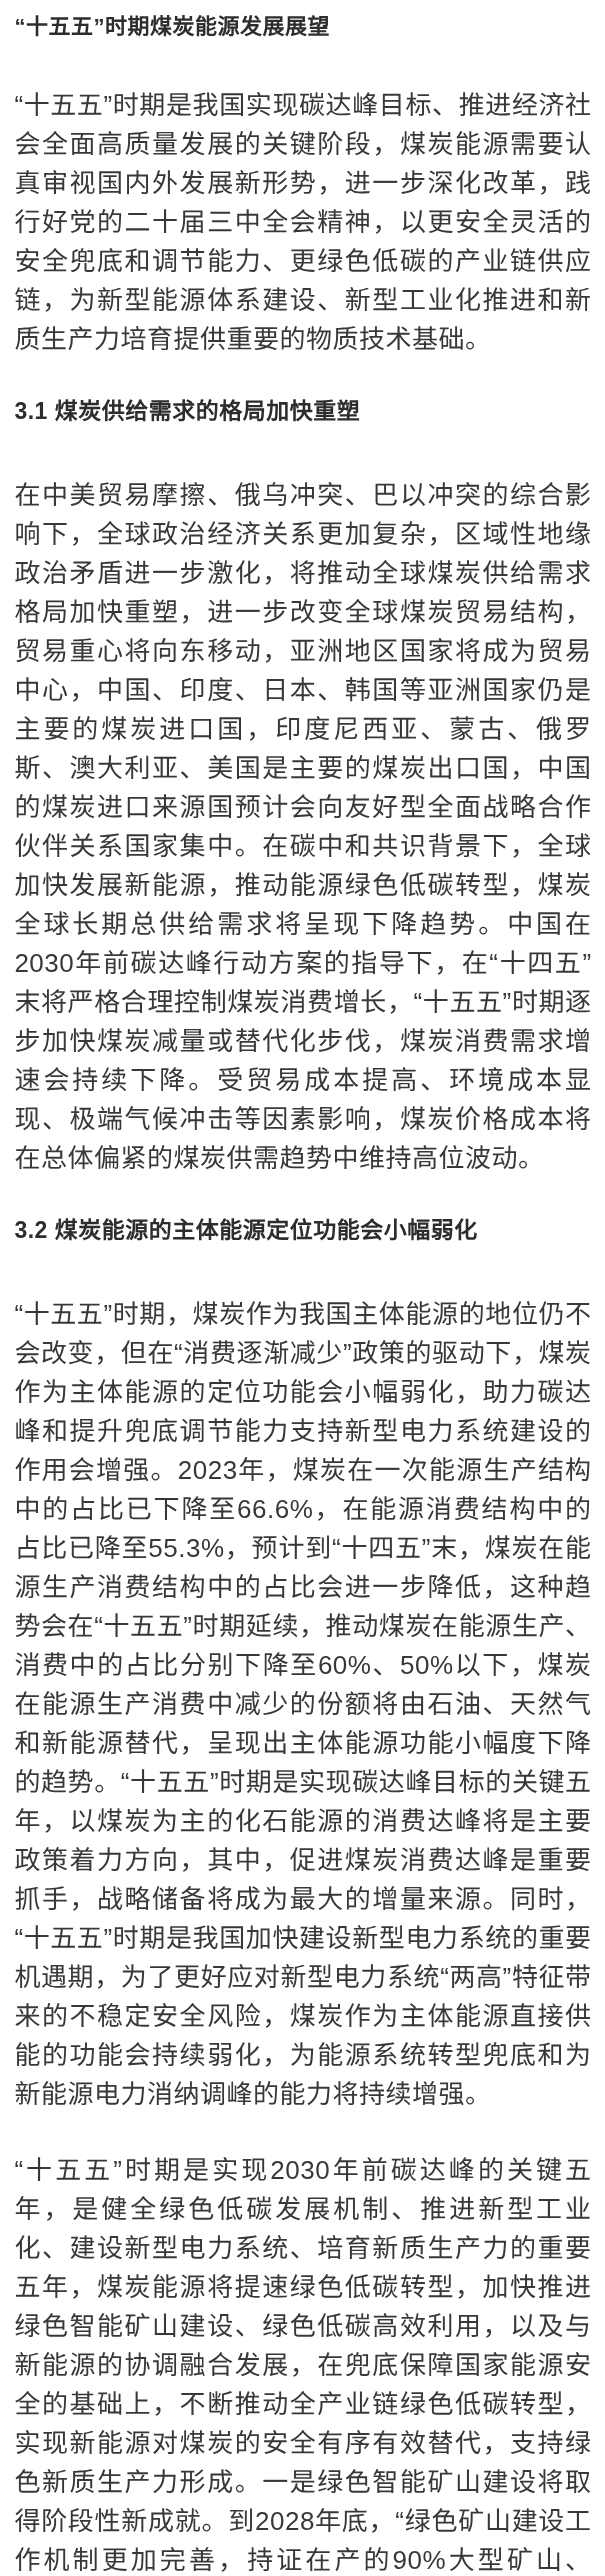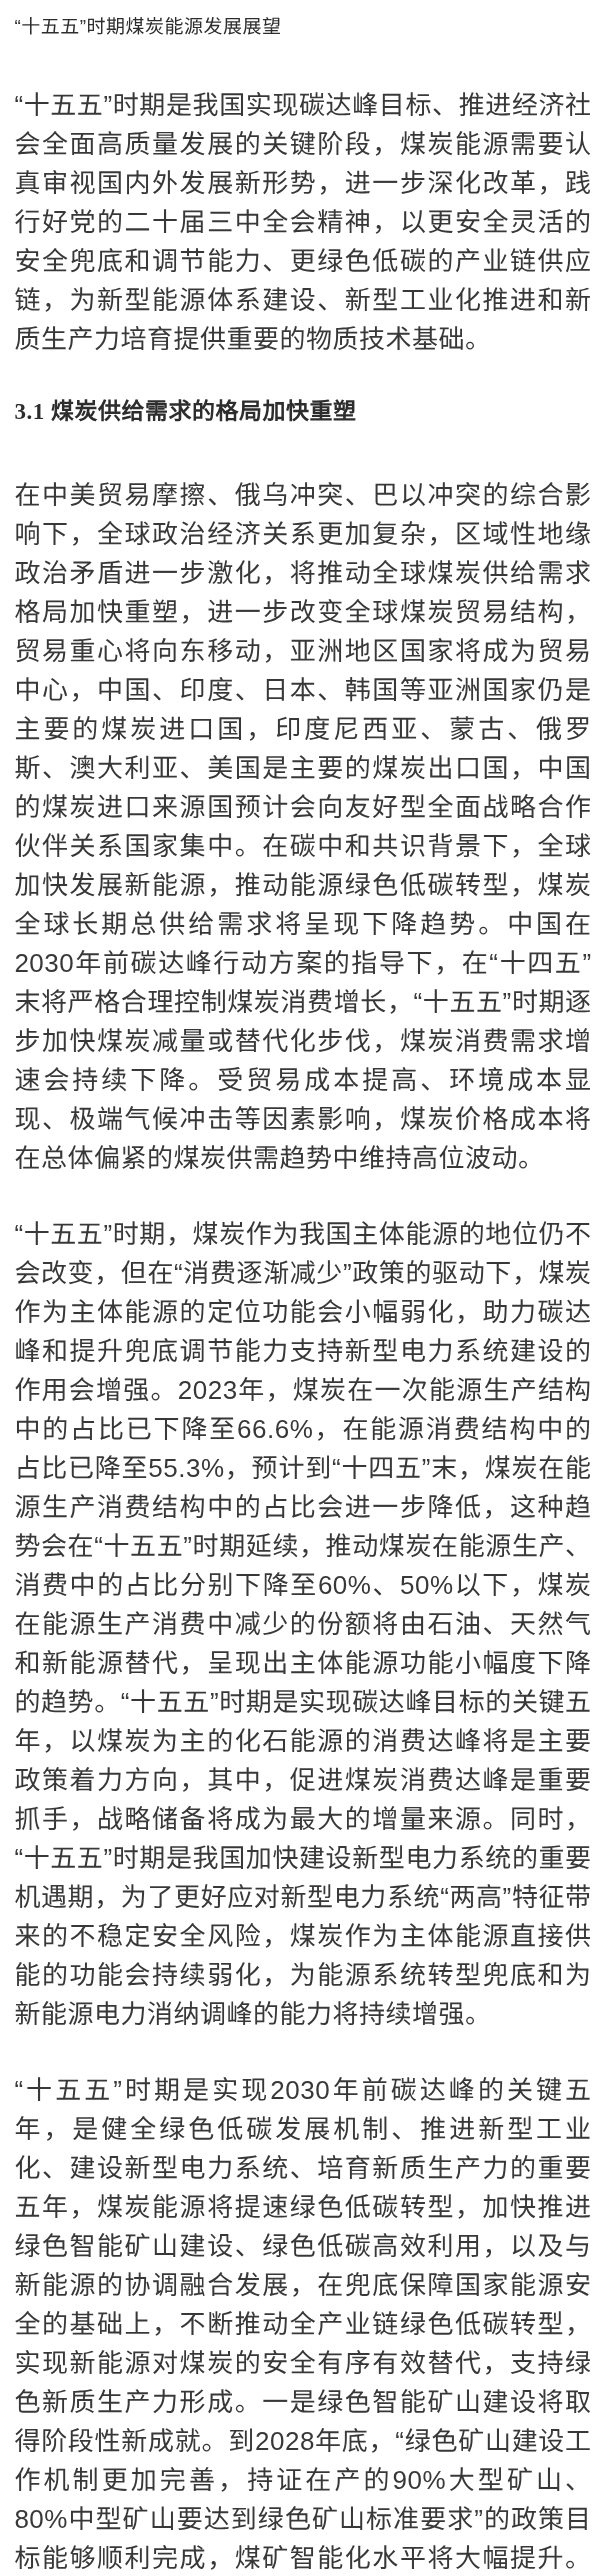--- a/index.html
+++ b/index.html
@@ -15,60 +15,60 @@
   }
   .page{
     width:606px;
     box-sizing:border-box;
     padding:9.3px 14.4px 7.2px 14.4px;
     background:var(--background);
     font-family:"Liberation Sans","DejaVu Sans",sans-serif;
   }
   .title{
     margin:0 0 41px 0;
-    font-size:19px;
+    font-size:22px;
     line-height:36px;
-    font-weight:400;
+    font-weight:700;
     color:var(--heading);
     letter-spacing:0.5px;
   }
   .para{
     margin:12px 0 37px 0;
     font-size:26px;
     line-height:39px;
     font-weight:400;
     color:var(--text);
     text-align:justify;
     letter-spacing:0.5px;
   }
   .heading{
     margin:0 0 49px 0;
     font-size:23px;
     line-height:31px;
     font-weight:700;
     color:var(--heading);
     letter-spacing:0.5px;
-    font-family:Liberation Serif, serif;
   }
   .para.last{
     margin-bottom:15.5px;
   }
 </style>
 </head>
 <body>
 
 <div class="page">
   <h1 class="title">“十五五”时期煤炭能源发展展望</h1>
 
   <p class="para intro">“十五五”时期是我国实现碳达峰目标、推进经济社会全面高质量发展的关键阶段，煤炭能源需要认真审视国内外发展新形势，进一步深化改革，践行好党的二十届三中全会精神，以更安全灵活的安全兜底和调节能力、更绿色低碳的产业链供应链，为新型能源体系建设、新型工业化推进和新质生产力培育提供重要的物质技术基础。</p>
 
   <h2 class="heading">3.1 煤炭供给需求的格局加快重塑</h2>
 
   <p class="para">在中美贸易摩擦、俄乌冲突、巴以冲突的综合影响下，全球政治经济关系更加复杂，区域性地缘政治矛盾进一步激化，将推动全球煤炭供给需求格局加快重塑，进一步改变全球煤炭贸易结构，贸易重心将向东移动，亚洲地区国家将成为贸易中心，中国、印度、日本、韩国等亚洲国家仍是主要的煤炭进口国，印度尼西亚、蒙古、俄罗斯、澳大利亚、美国是主要的煤炭出口国，中国的煤炭进口来源国预计会向友好型全面战略合作伙伴关系国家集中。在碳中和共识背景下，全球加快发展新能源，推动能源绿色低碳转型，煤炭全球长期总供给需求将呈现下降趋势。中国在2030年前碳达峰行动方案的指导下，在“十四五”末将严格合理控制煤炭消费增长，“十五五”时期逐步加快煤炭减量或替代化步伐，煤炭消费需求增速会持续下降。受贸易成本提高、环境成本显现、极端气候冲击等因素影响，煤炭价格成本将在总体偏紧的煤炭供需趋势中维持高位波动。</p>
 
+  <h2 class="heading">3.2 煤炭能源的主体能源定位功能会小幅弱化</h2>
 
   <p class="para">“十五五”时期，煤炭作为我国主体能源的地位仍不会改变，但在“消费逐渐减少”政策的驱动下，煤炭作为主体能源的定位功能会小幅弱化，助力碳达峰和提升兜底调节能力支持新型电力系统建设的作用会增强。2023年，煤炭在一次能源生产结构中的占比已下降至66.6%，在能源消费结构中的占比已降至55.3%，预计到“十四五”末，煤炭在能源生产消费结构中的占比会进一步降低，这种趋势会在“十五五”时期延续，推动煤炭在能源生产、消费中的占比分别下降至60%、50%以下，煤炭在能源生产消费中减少的份额将由石油、天然气和新能源替代，呈现出主体能源功能小幅度下降的趋势。“十五五”时期是实现碳达峰目标的关键五年，以煤炭为主的化石能源的消费达峰将是主要政策着力方向，其中，促进煤炭消费达峰是重要抓手，战略储备将成为最大的增量来源。同时，“十五五”时期是我国加快建设新型电力系统的重要机遇期，为了更好应对新型电力系统“两高”特征带来的不稳定安全风险，煤炭作为主体能源直接供能的功能会持续弱化，为能源系统转型兜底和为新能源电力消纳调峰的能力将持续增强。</p>
 
 
   <p class="para last">“十五五”时期是实现2030年前碳达峰的关键五年，是健全绿色低碳发展机制、推进新型工业化、建设新型电力系统、培育新质生产力的重要五年，煤炭能源将提速绿色低碳转型，加快推进绿色智能矿山建设、绿色低碳高效利用，以及与新能源的协调融合发展，在兜底保障国家能源安全的基础上，不断推动全产业链绿色低碳转型，实现新能源对煤炭的安全有序有效替代，支持绿色新质生产力形成。一是绿色智能矿山建设将取得阶段性新成就。到2028年底，“绿色矿山建设工作机制更加完善，持证在产的90%大型矿山、80%中型矿山要达到绿色矿山标准要求”的政策目标能够顺利完成，煤矿智能化水平将大幅提升。二是煤炭绿色低碳高效利用进程将加快推进。一方面，煤炭绿色低碳高效利用技术将取得新突破，在碳减排、碳替代、碳封存和碳循环技术路线探索上积极示范应用，煤电+CCUS、煤系二氧化碳地质碳汇、采空区充填封存、燃煤机组升级改造、废弃矿井煤层气开发等技术示范应用加快进行。另一方面，通过实施煤炭分质分级清洁高效利用行动，将有序推进重点用能行业煤炭减量替代，并通过推进终端用能电气化，进一步拓宽电能替代煤炭的领域。三是煤炭与新能源融合发展的关系更加协调。一方面，煤炭产能储备制度更加完善，稳产稳供能力持续增强，能够为“双高”特征的新型电力系统建设提供更高的安全兜底保障，能够在保障能源安全的基础上实现对新能源电力更高比例的消纳，同时，煤电将由基础保障性电源逐渐向系统调节性电源转变，由清洁高效向清洁低碳灵活高效转变。另一方面，以煤为基推动多能融合发展将成为主要发展趋势，电氢化工融合化、“风光火储”联合调度、太阳能光热与燃煤发电融合、太阳能光热与CCUS融合、氨煤混燃、氢煤混燃等新业态、新模式加快发展，将成为培育绿色新质生产力的重要路径。</p>
 
 </div>
 
 
 </body></html>

